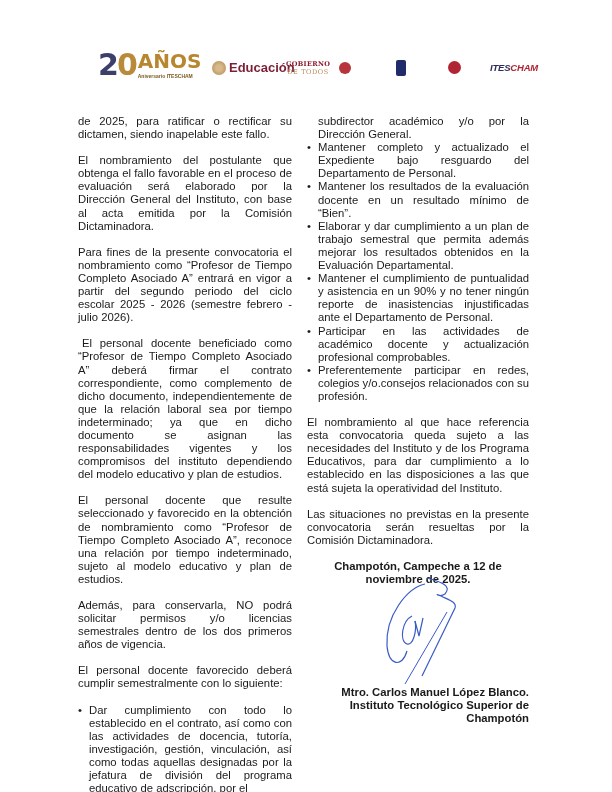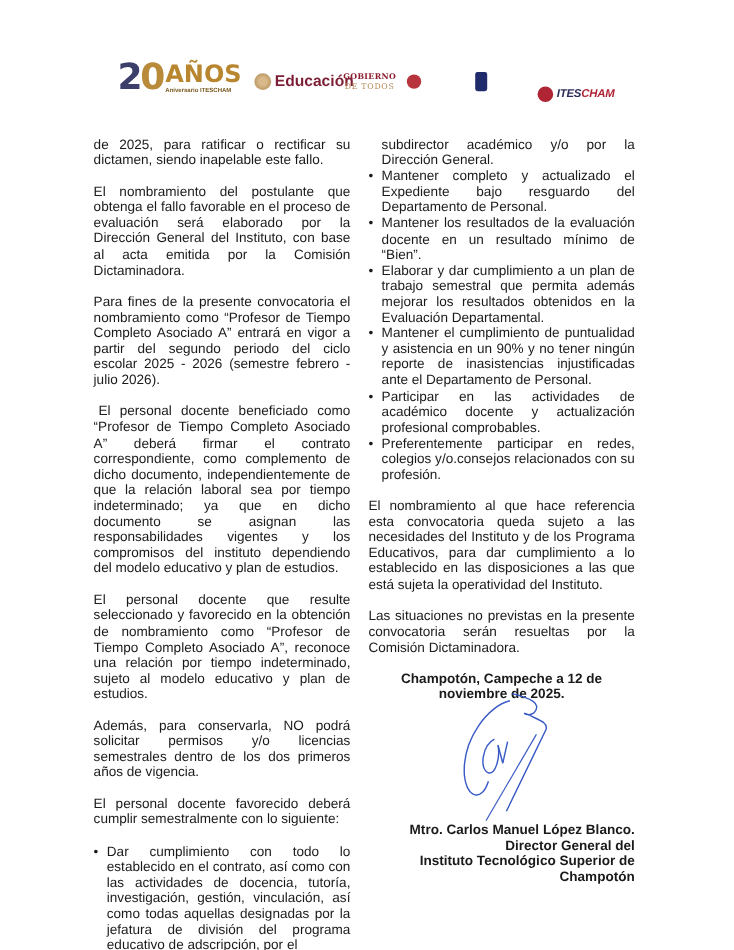--- a/index.html
+++ b/index.html
@@ -18,21 +18,21 @@
   .edu-text { font-weight: bold; font-size: 13px; color: #7c1f36; }
   .logo-gob { left: 286px; top: 12px; flex-direction: column; align-items: center; }
   .gob1 { font-family: "DejaVu Serif", serif; font-weight: bold; font-size: 6.5px; color: #8b1c2e; letter-spacing: 0.3px; }
   .gob2 { font-family: "DejaVu Serif", serif; font-size: 6.5px; color: #b58a5a; letter-spacing: 0.6px; }
   .logo-ssc { left: 339px; top: 14px; }
   .ssc-mark { width: 12px; height: 12px; border-radius: 50%; background: #b8343c; margin-right: 3px; }
   .ssc-text { font-size: 3.5px; line-height: 4px; color: #8b1c2e; font-weight: bold; }
   .logo-tnm { left: 396px; top: 12px; }
   .tnm-mark { width: 10px; height: 16px; background: #1f2b6b; border-radius: 2px; margin-right: 3px; }
   .tnm-text { font-size: 3.5px; line-height: 4px; color: #1f2b6b; font-weight: bold; }
-  .logo-ites { left: 448px; top: 24px; }
+  .logo-ites { left: 448px; top: 13px; gap: 26px; }
   .ites-mark { width: 13px; height: 13px; border-radius: 50%; background: #b02534; margin-right: 3px; }
   .ites-text { font-style: italic; font-weight: bold; font-size: 9.5px; color: #2c2c5a; letter-spacing: -0.2px; }
   .ites-text .red { color: #b02534; }
 
   .col { position: absolute; top: 115px; font-size: 11.3px; line-height: 13.1px; text-align: justify; }
   .col-left { left: 78px; width: 214px; }
   .col-right { left: 307px; width: 222px; }
   .col p { margin: 0 0 13px 0; }
   .indent { text-indent: 4px; }
   ul.bullets { list-style: none; margin: 0; padding: 0; }
@@ -111,17 +111,16 @@
     <svg class="signature" width="110" height="110" viewBox="0 0 110 110">
       <path d="M58 8 C40 12, 18 40, 20 70 C22 90, 35 92, 40 75" fill="none" stroke="#3a5bc7" stroke-width="1.2"></path>
       <path d="M45 40 C35 45, 32 65, 40 68 C46 70, 50 55, 48 45" fill="none" stroke="#3a5bc7" stroke-width="1.2"></path>
       <path d="M48 45 L52 60 L56 42" fill="none" stroke="#3a5bc7" stroke-width="1.2"></path>
       <path d="M60 2 C75 6, 85 10, 78 18 C72 22, 66 16, 74 20 C82 24, 90 26, 88 32 L55 100" fill="none" stroke="#3a5bc7" stroke-width="1.2"></path>
       <path d="M38 108 L80 36" fill="none" stroke="#3a5bc7" stroke-width="1"></path>
     </svg>
   </div>
   <div class="signer">
     <div>Mtro. Carlos Manuel López Blanco.</div>
-    <div>Director General del</div>
     <div>Instituto Tecnológico Superior de</div>
     <div>Champotón</div>
   </div>
 </div>
 
 </body></html>

